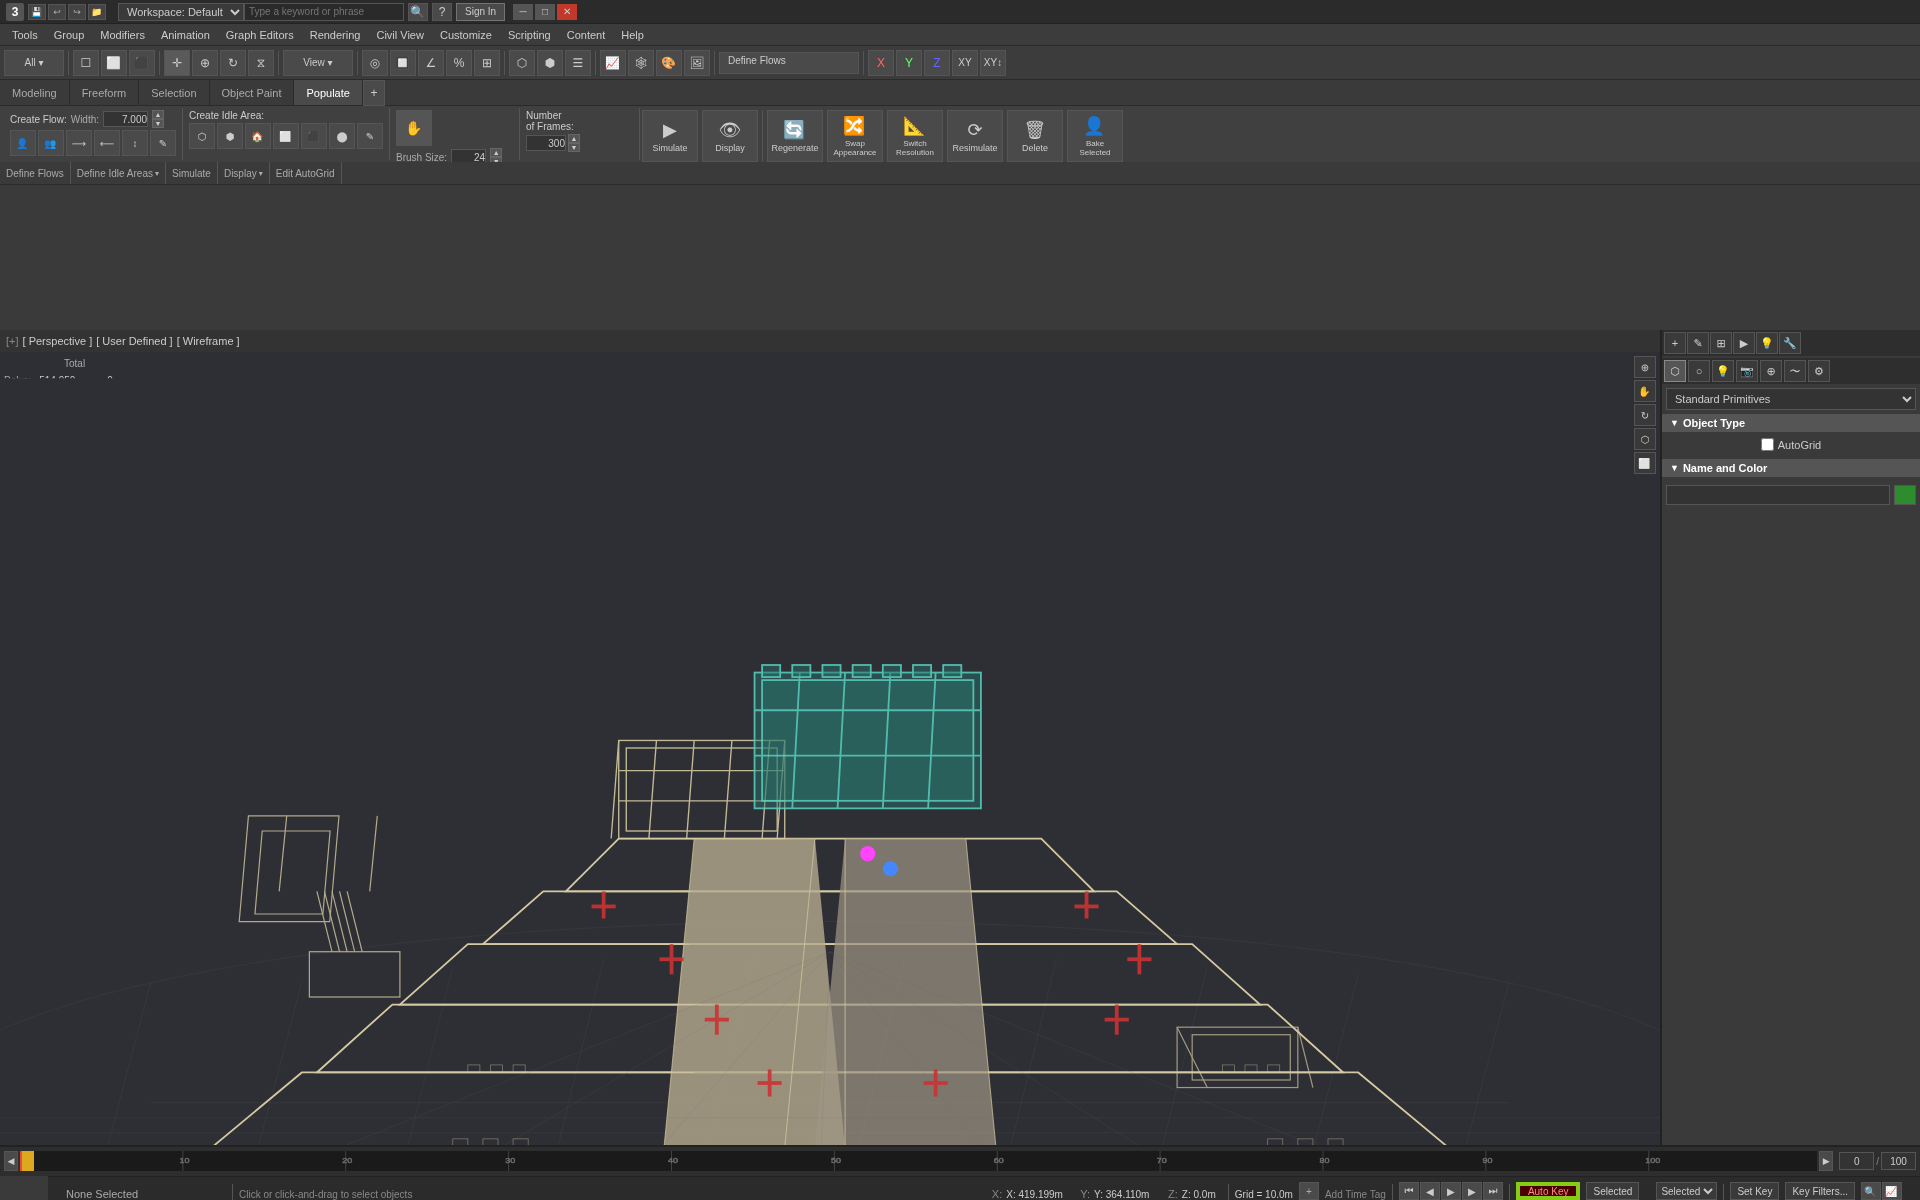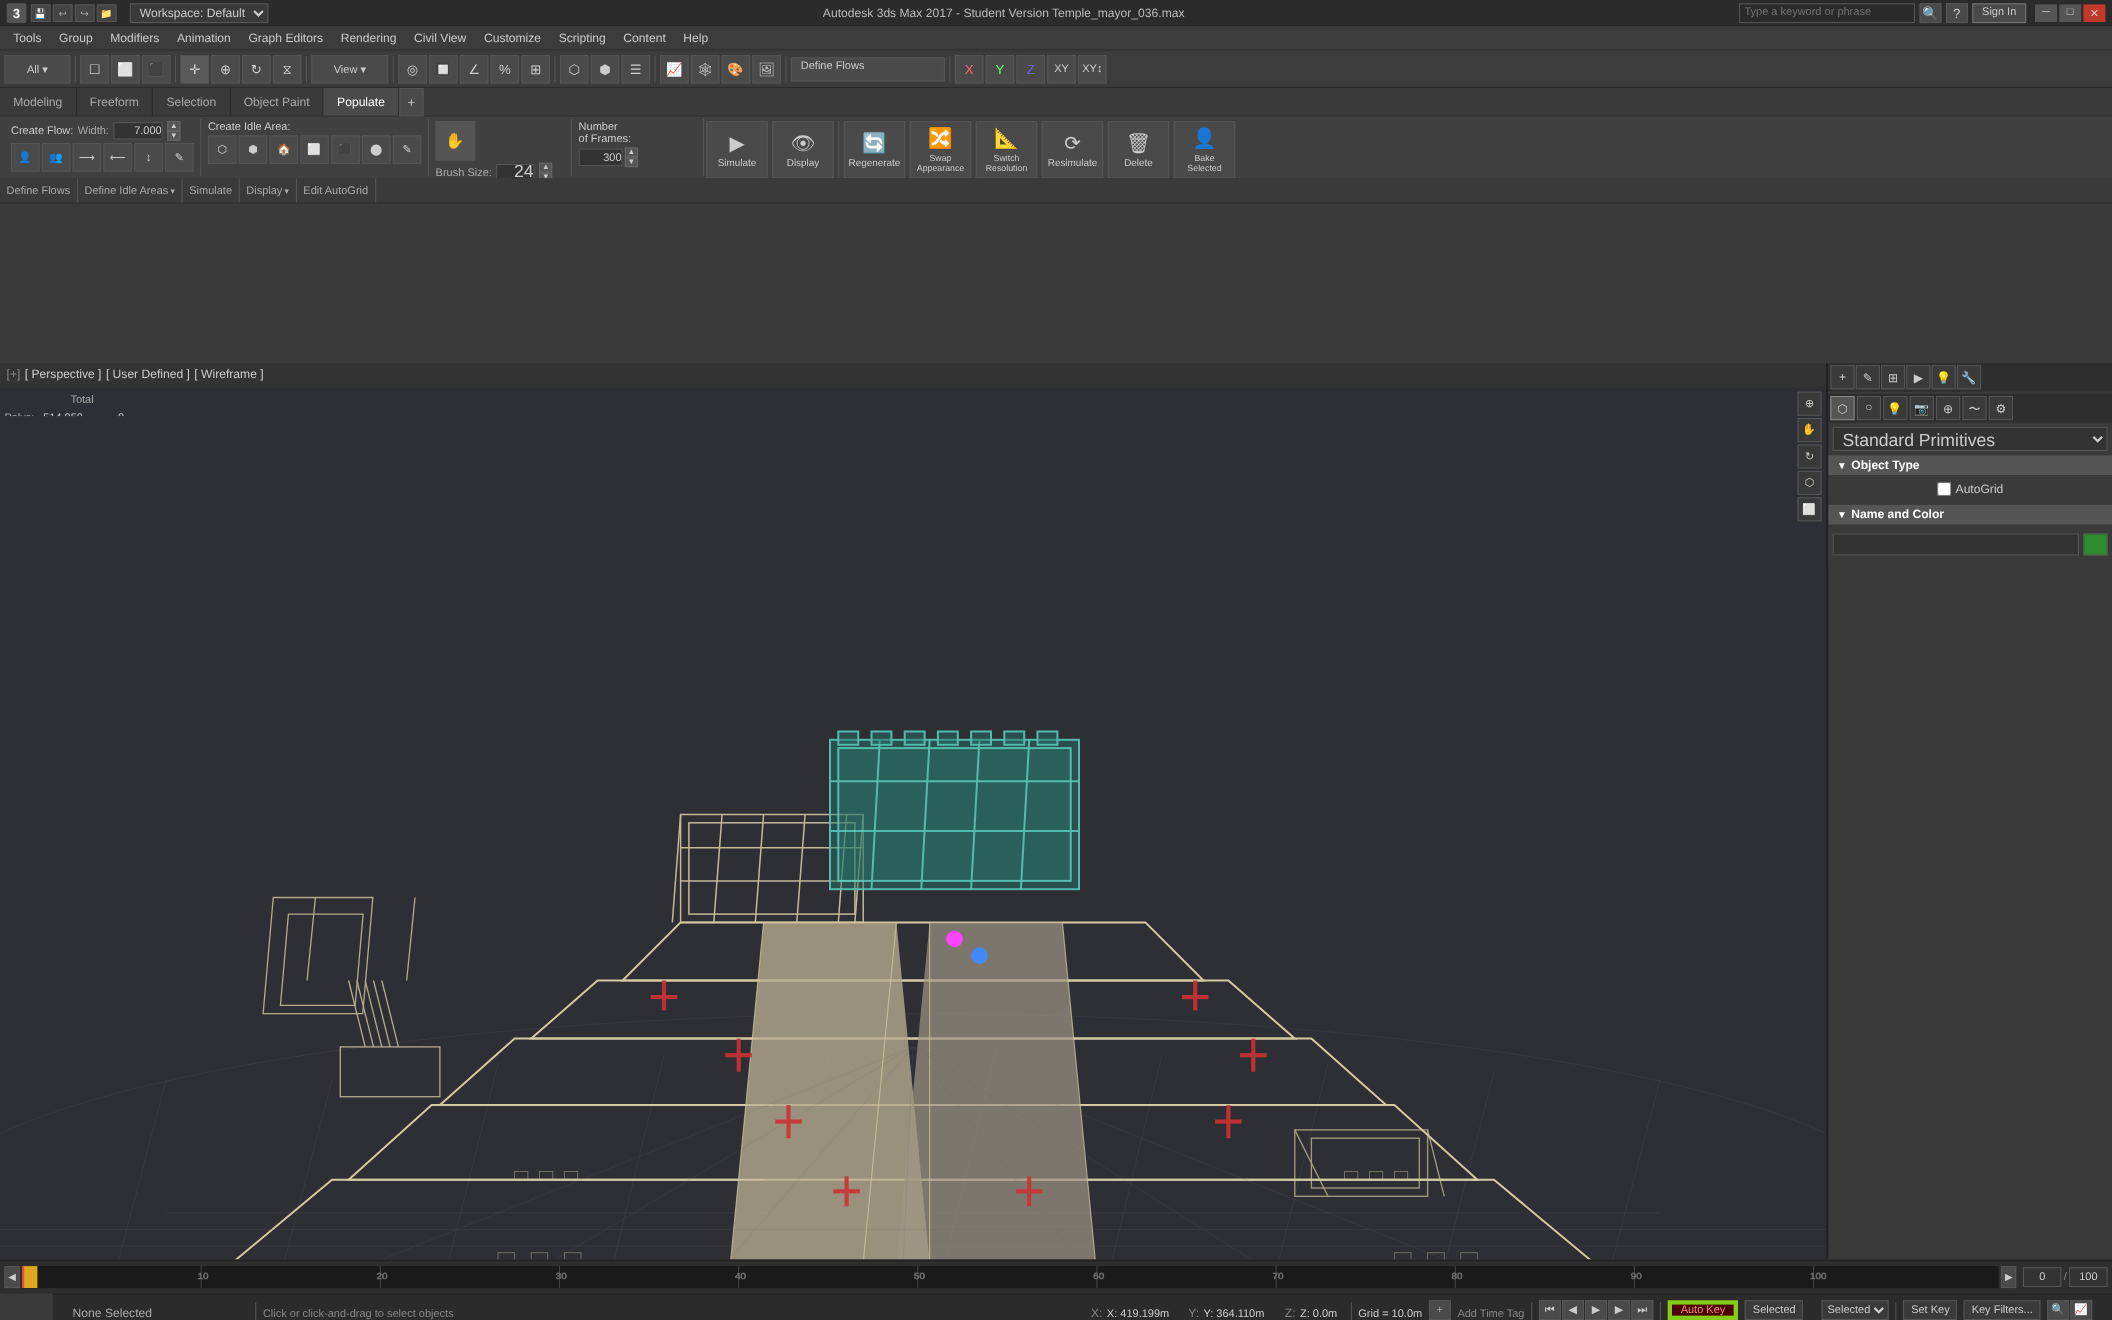--- a/index.html
+++ b/index.html
@@ -110,21 +110,21 @@
 
     
     #right-panel {
       position: absolute;
       right: 0; top: 165px;
       width: 260px;
       height: 820px;
       background: #3a3a3a;
       border-left: 2px solid #222;
     }
-    .rp-dropdown { width: 100%; background: #333; border: 1px solid #555; color: #ccc; font-size: 16px; padding: 2px 4px; height: 22px; }
+    .rp-dropdown { width: 100%; background: #333; border: 1px solid #555; color: #ccc; font-size: 11px; padding: 2px 4px; height: 22px; }
 
     
     .rp-section { margin: 2px 0; }
     .rp-section-header {
       background: #555; color: #fff; padding: 3px 8px; cursor: pointer;
       display: flex; align-items: center; gap: 4px; font-size: 11px; font-weight: bold;
     }
     .rp-section-arrow { font-size: 9px; }
     .rp-section-body { background: #3a3a3a; padding: 4px; }
 
@@ -232,21 +232,20 @@
     <div class="quick-btn">💾</div>
     <div class="quick-btn">↩</div>
     <div class="quick-btn">↪</div>
     <div class="quick-btn">📁</div>
   </div>
   <div class="workspace">
     <select>
       <option>Workspace: Default</option>
     </select>
   </div>
-  <div class="title-text">Autodesk 3ds Max 2017 - Student Version   Temple_mayor_036.max</div>
   <div style="display:flex;align-items:center;gap:4px;margin-right:8px;">
     <input type="text" style="width: 160px; height: 18px; background: rgb(42, 42, 42); border: 1px solid rgb(85, 85, 85); color: rgb(204, 204, 204); font-size: 10px; padding: 0px 4px;" placeholder="Type a keyword or phrase">
     <div class="tb-btn" style="width:20px;height:18px;">🔍</div>
     <div class="tb-btn" style="width:20px;height:18px;">?</div>
     <div style="padding:0 8px;background:#4a4a4a;border:1px solid #737373;height:18px;display:flex;align-items:center;cursor:pointer;font-size:10px;color:#ccc;">Sign In</div>
   </div>
   <div class="win-controls">
     <div class="win-btn">─</div>
     <div class="win-btn">□</div>
     <div class="win-btn close">✕</div>
@@ -349,21 +348,21 @@
         <div class="pop-btn" style="width:26px;height:26px;font-size:10px;">✎</div>
       </div>
     </div>
 
     <div style="display:flex;flex-direction:column;padding:2px 6px;border-right:1px solid #555;gap:2px;min-width:130px;">
       <div style="display:flex;align-items:center;gap:2px;">
         <div class="pop-btn" style="width:36px;height:36px;font-size:14px;background:#555;">✋</div>
       </div>
       <div style="display:flex;align-items:center;gap:4px;">
         <span style="font-size:10px;color:#aaa;">Brush Size:</span>
-        <input type="text" style="width: 35px; height: 16px; background: rgb(51, 51, 51); border: 1px solid rgb(85, 85, 85); color: rgb(204, 204, 204); font-size: 16px; text-align: right;" value="24">
+        <input type="text" style="width: 35px; height: 16px; background: rgb(51, 51, 51); border: 1px solid rgb(85, 85, 85); color: rgb(204, 204, 204); font-size: 10px; text-align: right;" value="24">
         <div style="display:flex;flex-direction:column;">
           <div class="spin-up">▲</div>
           <div class="spin-down">▼</div>
         </div>
       </div>
     </div>
 
     <div style="display:flex;flex-direction:column;padding:2px 6px;border-right:1px solid #555;gap:2px;min-width:120px;">
       <div style="font-size:10px;color:#ccc;">Number<br>of Frames:</div>
       <div style="display:flex;align-items:center;gap:2px;">

